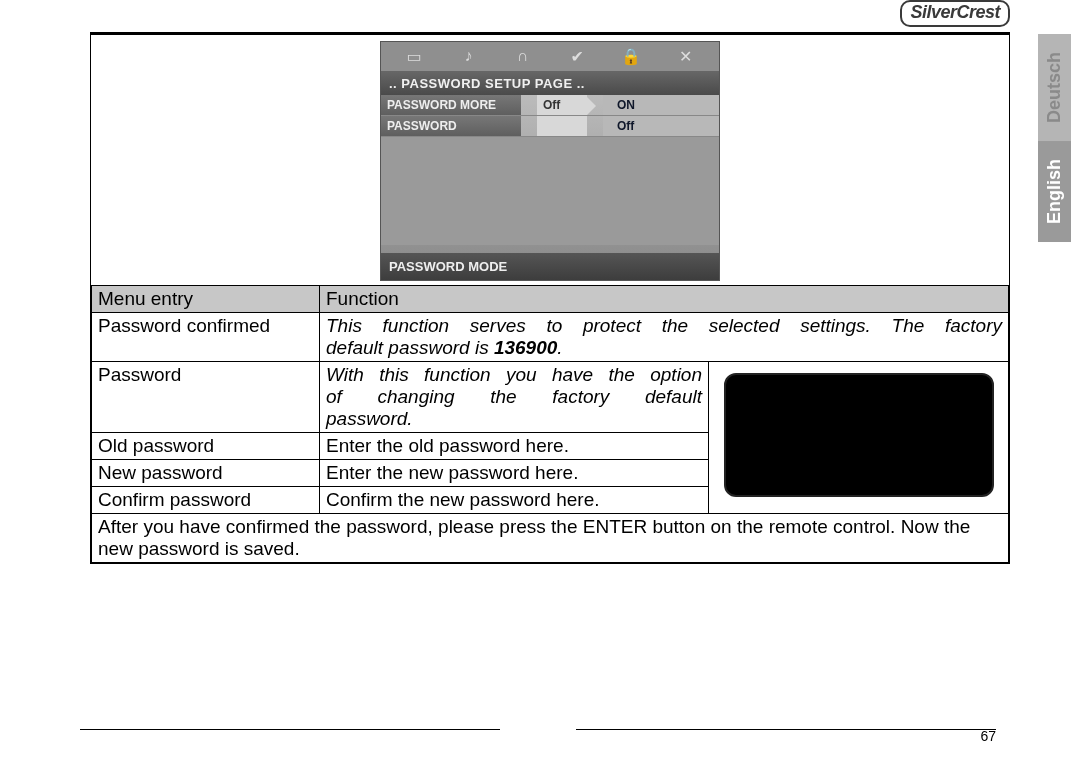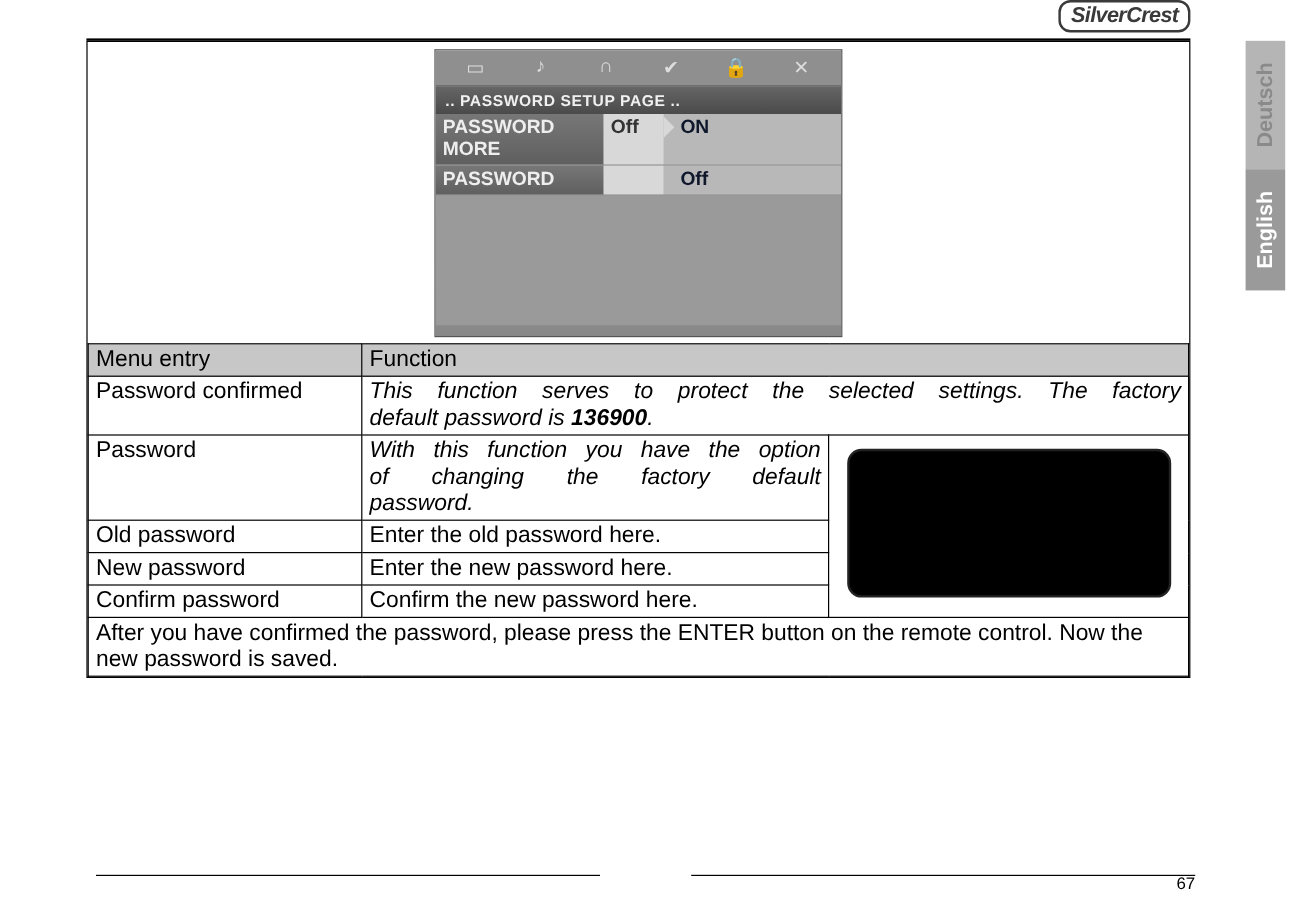--- a/index.html
+++ b/index.html
@@ -7,21 +7,21 @@
     margin: 0;
     width: 1080px;
     height: 762px;
     background: #fff;
     font-family: Arial, Helvetica, sans-serif;
     position: relative;
     color: #000;
   }
   .page {
     position: absolute;
-    left: 72px;
+    left: 90px;
     top: 2px;
     width: 920px;
   }
   .header-line {
     border-top: 2px solid #000;
     margin-top: 30px;
   }
   .logo {
     position: absolute;
     right: 0;
@@ -79,22 +79,23 @@
   .tv-title {
     background: linear-gradient(#666,#4a4a4a);
     color: #f0f0f0;
     font-size: 13px;
     font-weight: bold;
     padding: 4px 8px;
     letter-spacing: 0.5px;
   }
   .tv-row {
     display: flex;
-    font-size: 16px;
+    font-size: 12px;
     border-bottom: 1px solid #888;
+    gap: 16px;
   }
   .tv-row .c1 {
     width: 140px;
     background: linear-gradient(#777,#5f5f5f);
     color: #eee;
     font-weight: bold;
     padding: 3px 6px;
   }
   .tv-row .c2 {
     width: 50px;
@@ -223,20 +224,21 @@
           <div class="c1">PASSWORD MORE</div>
           <div class="c2 sel">Off</div>
           <div class="c3">ON</div>
         </div>
         <div class="tv-row">
           <div class="c1">PASSWORD</div>
           <div class="c2"></div>
           <div class="c3">Off</div>
         </div>
         <div class="tv-body"></div>
+        <div class="tv-footer">PASSWORD MODE</div>
       </div>
     </div>
 
     <table class="info">
       <tbody>
           <tr class="head">
         <td class="col-left">Menu entry</td>
         <td colspan="2">Function</td>
       </tr>
       <tr>

